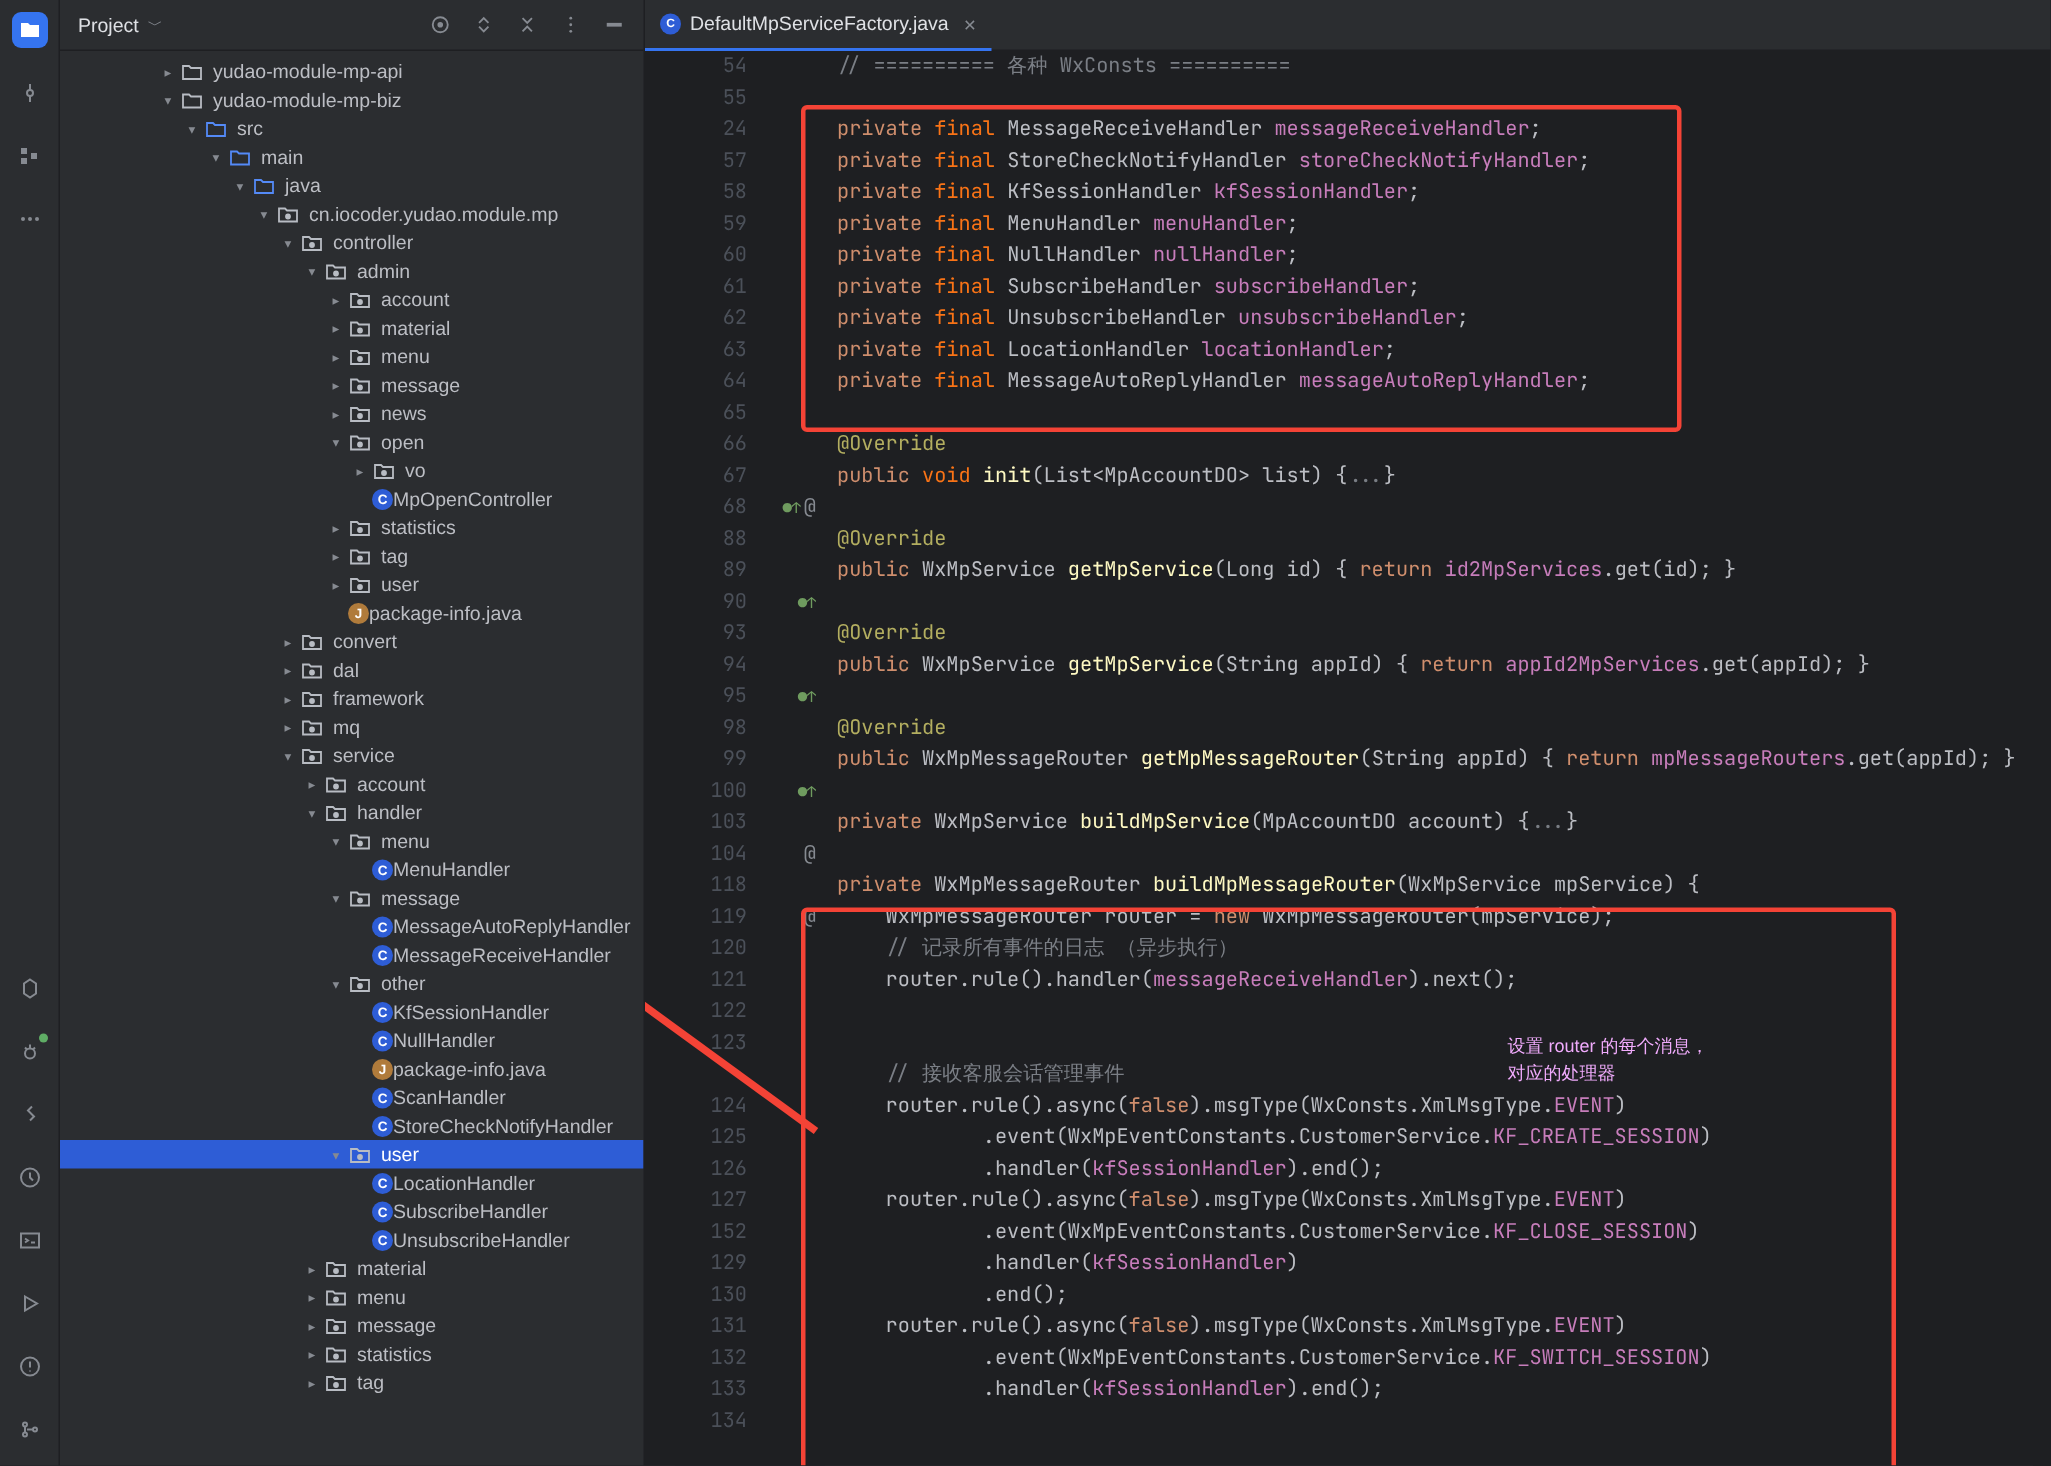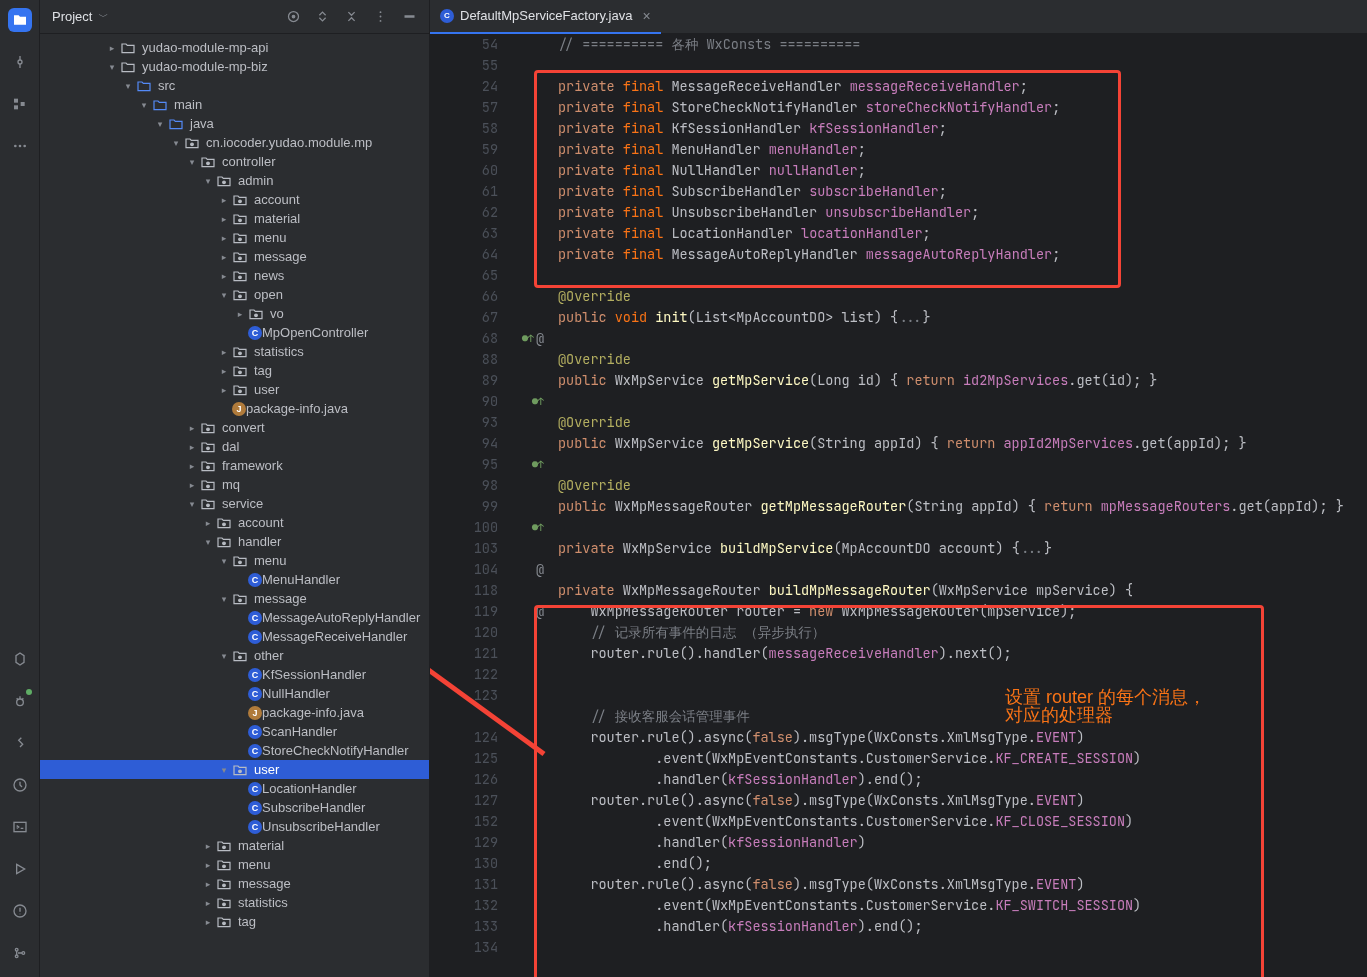--- a/index.html
+++ b/index.html
@@ -65,21 +65,21 @@
     .ln { white-space:pre;}
     
     .kw{color:#cf8e6d;} .kw2{color:#f97316;} .ty{color:#bcbec4;}
     .fn{color:#fef9c3;}
     .cm{color:#7a7e85;} .an{color:#b3ae60;} .op{color:#bcbec4;}
     .nm{color:#bcbec4;} .fd{color:#c77dbb;}
     .br{color:#bcbec4;}
     .box1{ position:absolute; border:3px solid #f44336; border-radius:4px;
            pointer-events:none;}
     .arrow-svg{ position:absolute; pointer-events:none;}
-    .anno{ position:absolute; color:#f97316; font-size:18px;
+    .anno{ position:absolute; color:#f0abfc; font-size:12px;
            font-family:sans-serif; line-height:18px;}
     .gline{height:21px; display:flex; align-items:center; justify-content:flex-end;
            padding-right:6px; gap:2px;}
     .impl{color:#6f9b5f; font-size:10px;}
     .atmark{color:#868a91;}
   </style>
 </head>
 <body>
 
 <div class="app">

